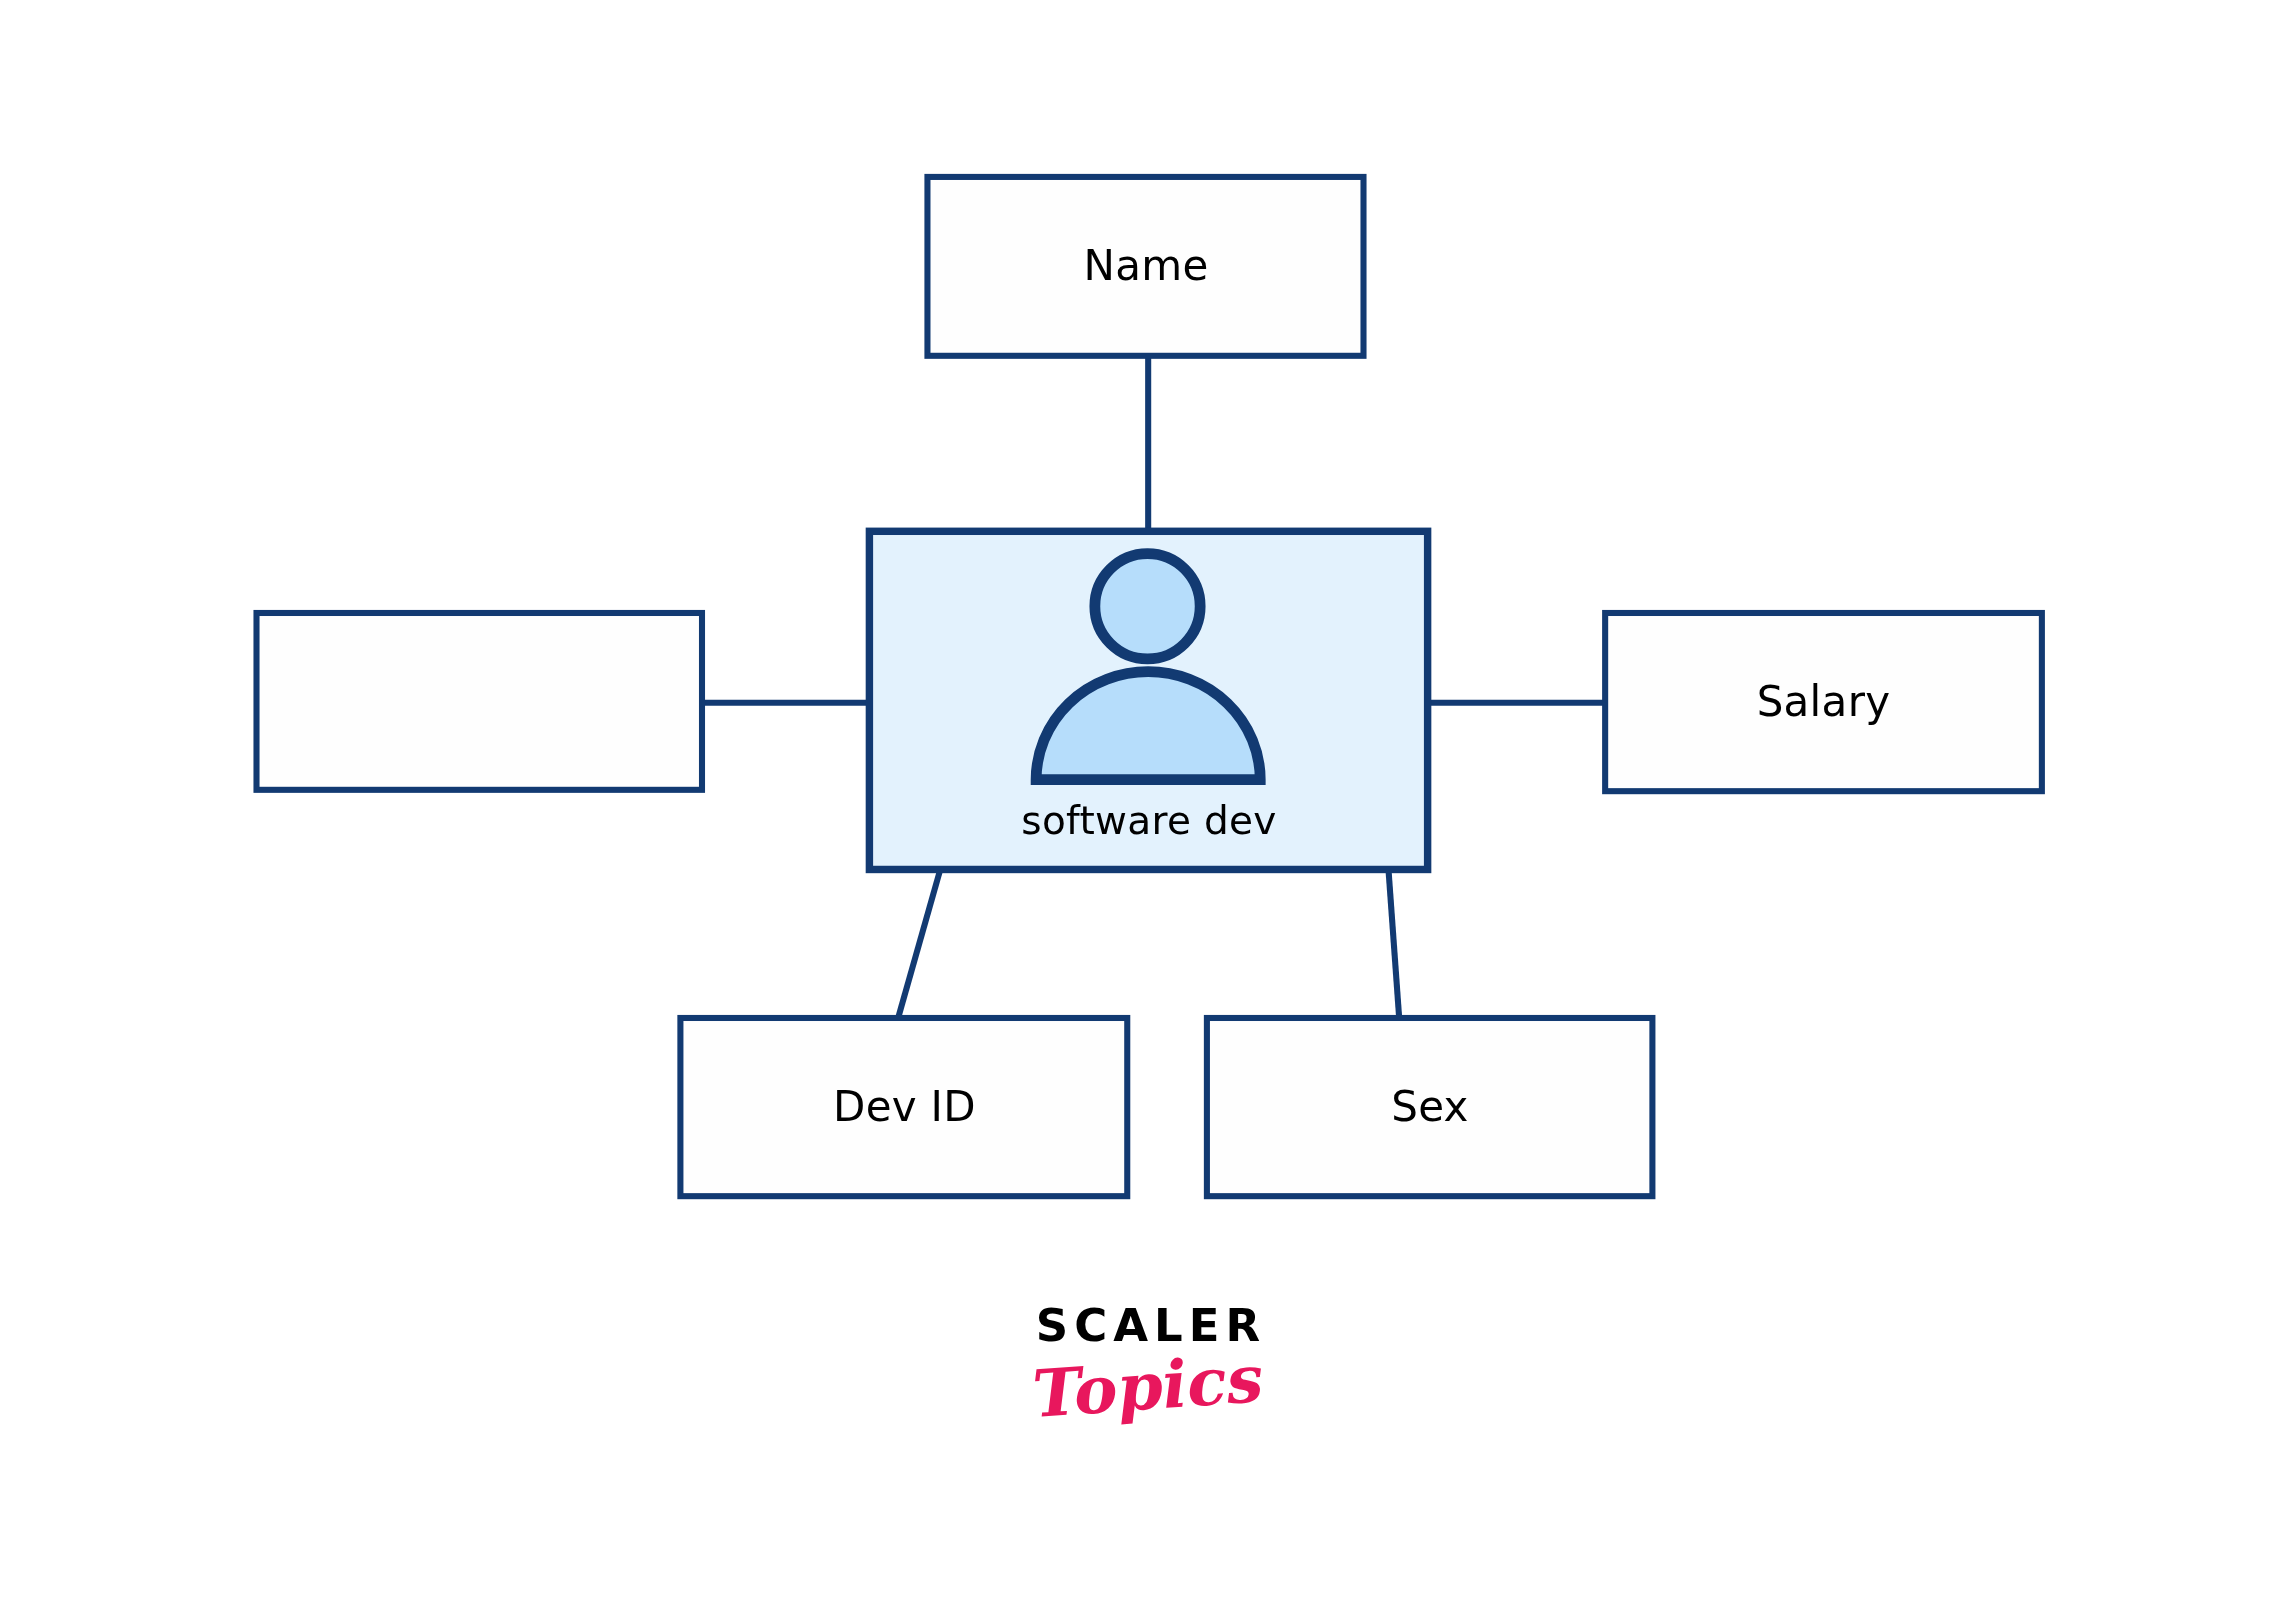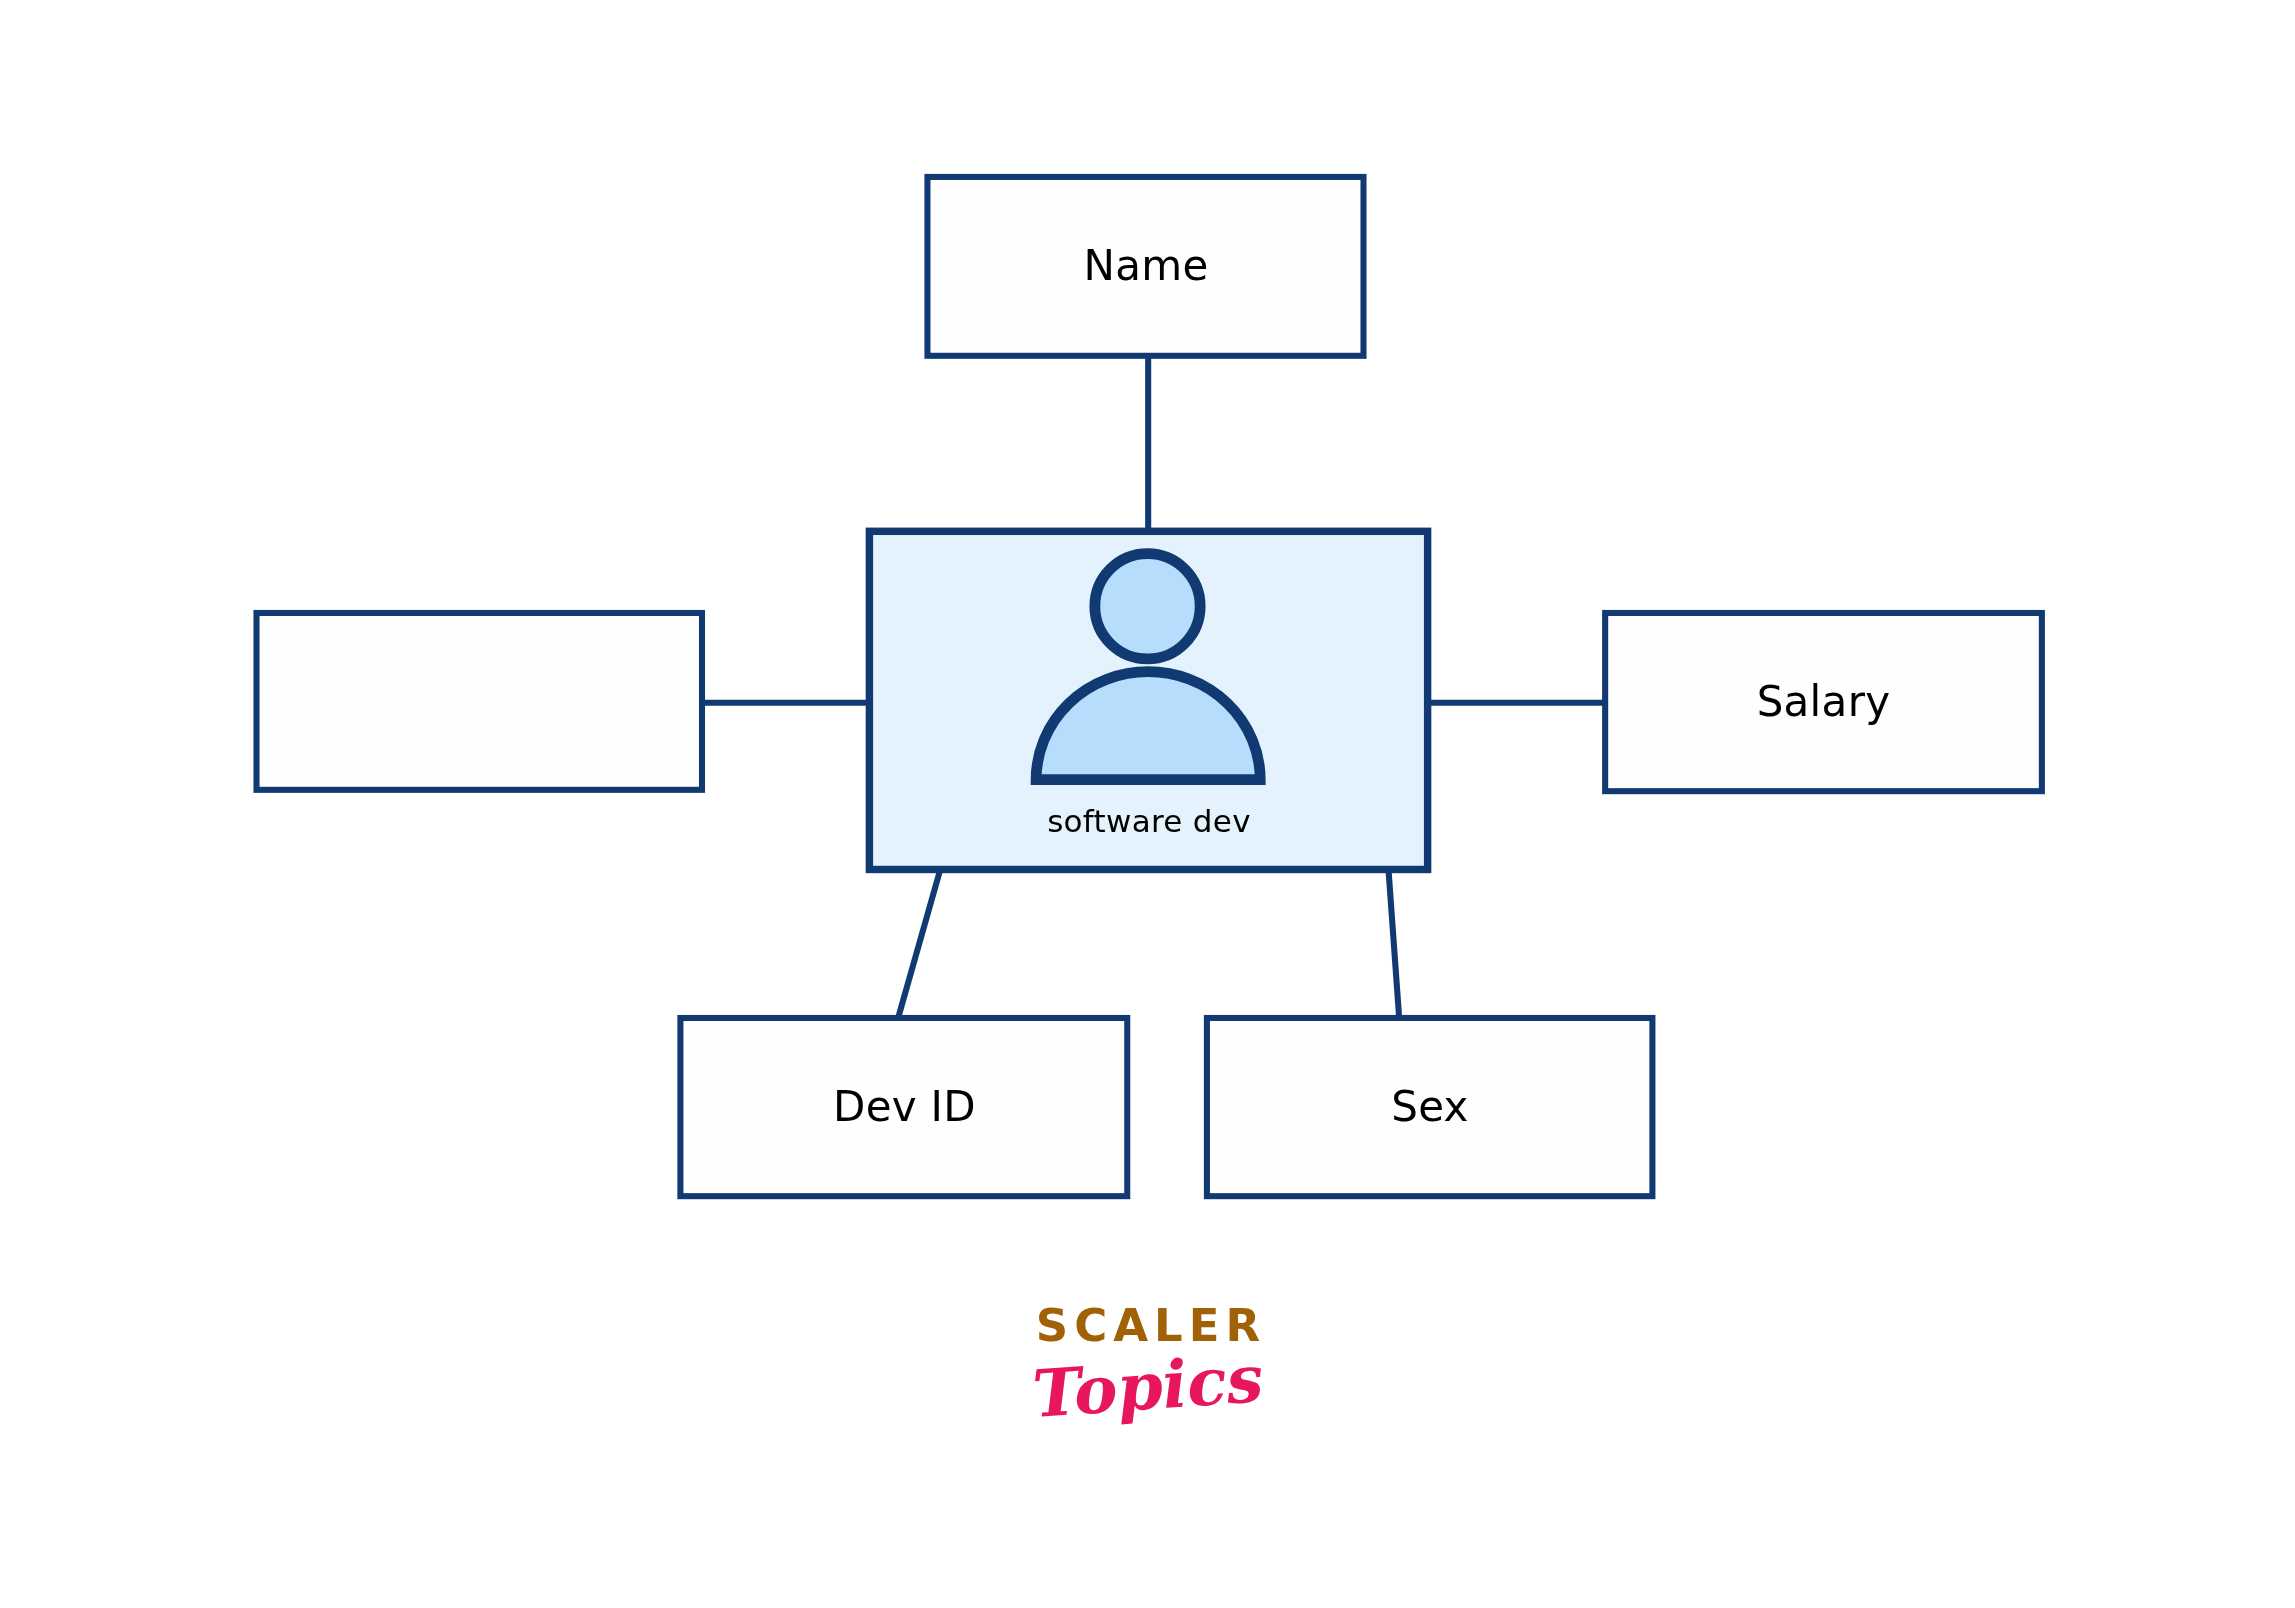--- a/index.html
+++ b/index.html
@@ -45,39 +45,39 @@
   .attr-name      { left: 928px; top: 177px;  width: 436px; height: 179px; }
   .attr-age       { left: 257px;  top: 613px;  width: 446px; height: 177px; }
   .attr-salary    { left: 1605px; top: 613px;  width: 437px; height: 178px; }
   .attr-devid     { left: 681px; top: 1018px; width: 447px; height: 178px; }
   .attr-sex       { left: 1207px; top: 1018px; width: 446px; height: 178px; }
   .entity-caption {
     left: 870px;
     top: 791px;
     width: 558px;
     height: 61px;
-    font-size: 31px;
+    font-size: 39px;
   }
   
   .logo {
     position: absolute;
     left: 898px;
     top: 1303px;
     width: 500px;
     height: 169px;
     text-align: center;
     pointer-events: none;
   }
   .logo-scaler {
     display: block;
     font-family: "DejaVu Sans", "Liberation Sans", sans-serif;
     font-size: 45px;
     font-weight: 700;
     letter-spacing: 6px;
-    color: #a16207;
+    color: #000000;
     line-height: 1;
     margin-left: 6px;
   }
   .logo-topics {
     display: block;
     font-family: "DejaVu Serif", "Liberation Serif", serif;
     font-size: 65px;
     font-style: italic;
     font-weight: 700;
     color: #e8175d;

